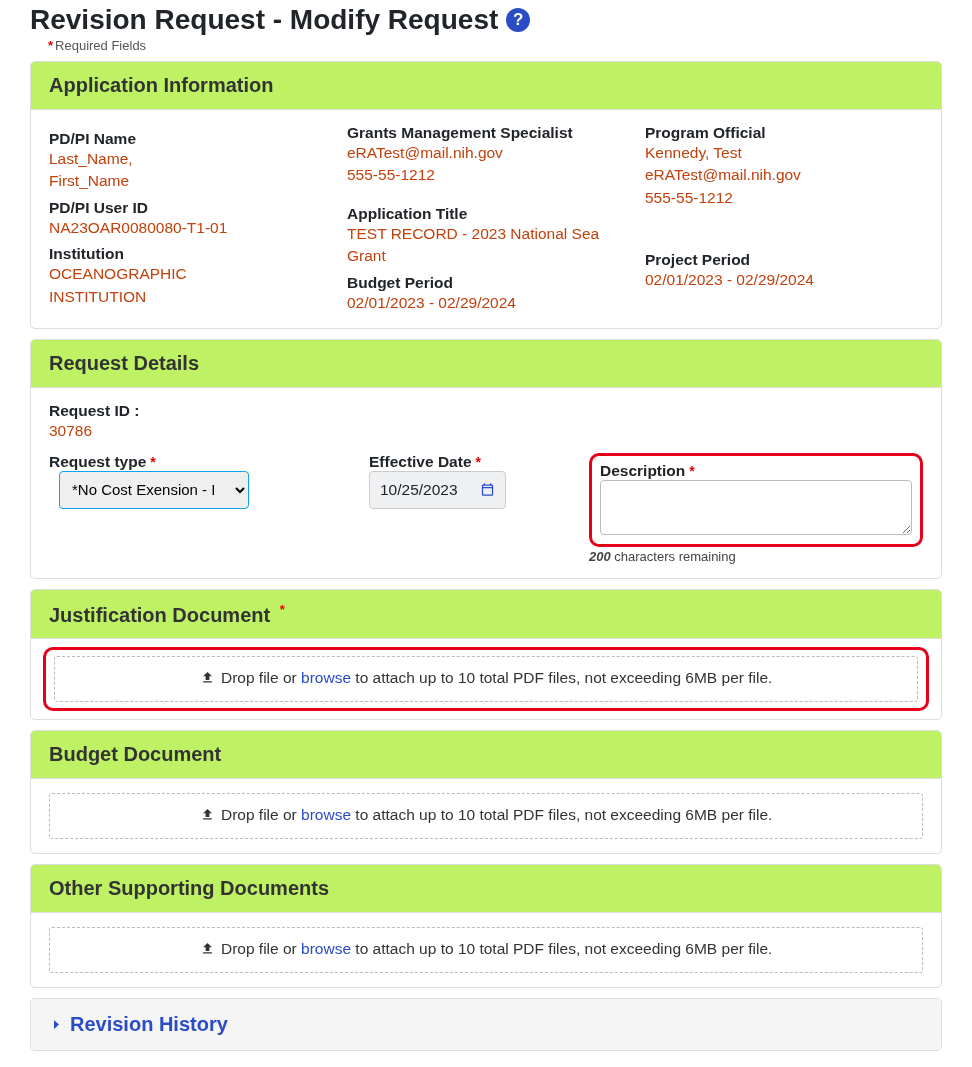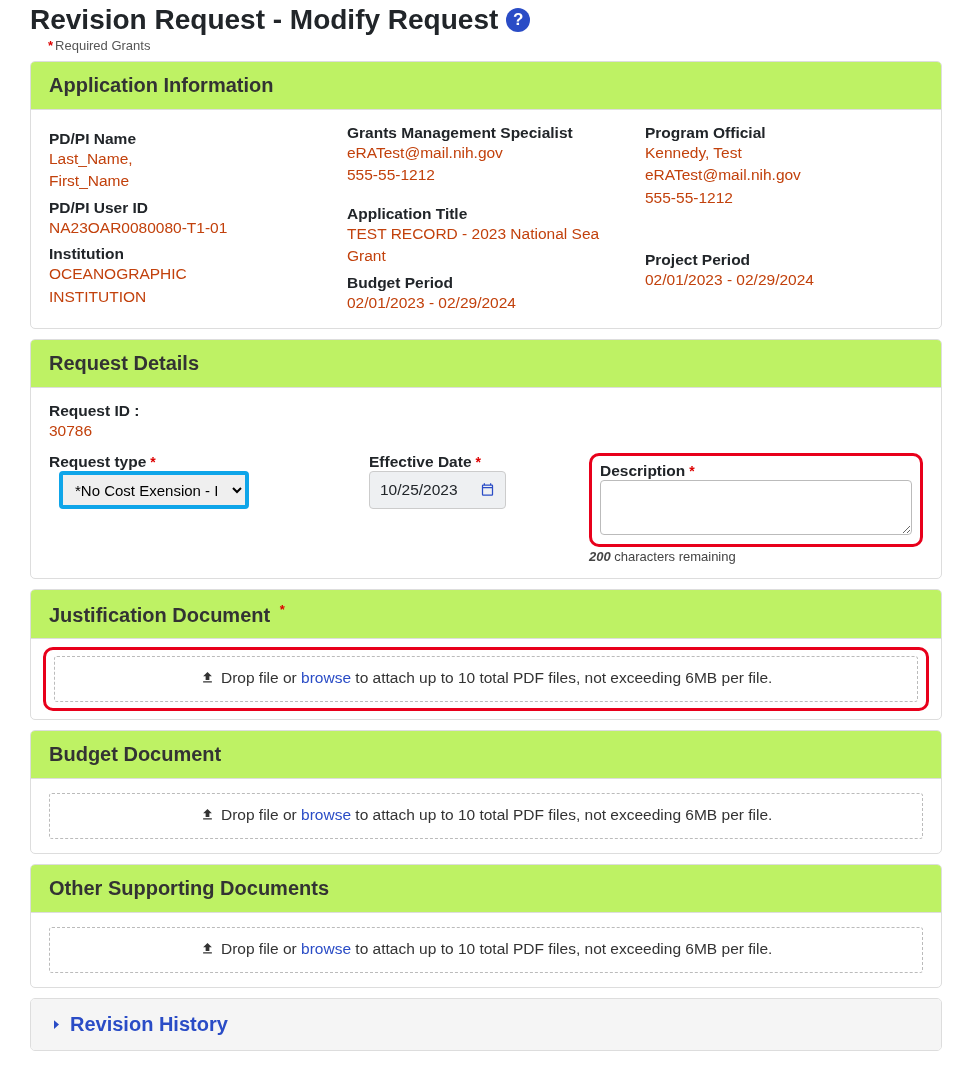--- a/index.html
+++ b/index.html
@@ -64,21 +64,21 @@
   .flabel { font-weight: 700; font-size: 15.5px; color: #212529; margin-top: 6px;}
   .fval { font-size: 15.5px; color: #c2410c; line-height: 1.45; }
   .details-row1 { margin-bottom: 10px; }
   .details-row2 { display: flex; gap: 20px; align-items: flex-start; }
   .details-row2 .col1 { width: 300px; }
   .details-row2 .col2 { width: 200px; }
   .details-row2 .col3 { flex: 1; }
   select.form-sel {
     font-size: 15px;
     padding: 6px 8px;
-    border: 4px solid #0ea5e9;
+    border: 1px solid #0ea5e9;
     border-radius: 4px;
     width: 190px;
     height: 38px;
     margin-left: 10px;
   }
   .date-input {
     display: inline-flex;
     align-items: center;
     background: #eef0f2;
     border: 1px solid #ccc;
@@ -130,21 +130,21 @@
   .upload-ico { display:inline-block; vertical-align: -2px; margin-right: 2px;}
 </style>
 </head>
 <body>
 
 <h1 class="page-title">
   <span>Revision Request - Modify Request</span>
   <span class="help-icon">?</span>
 </h1>
 <div class="required-fields">
-  <span class="ast">*</span><span>Required Grants</span>
+  <span class="ast">*</span><span>Required Fields</span>
 </div>
 
 <div class="panel">
   <div class="panel-header">Application Information</div>
   <div class="panel-body">
     <div class="info-cols">
       <div>
         <div class="flabel">PD/PI Name</div>
         <div class="fval">
           <span>Last_Name,</span><br>

